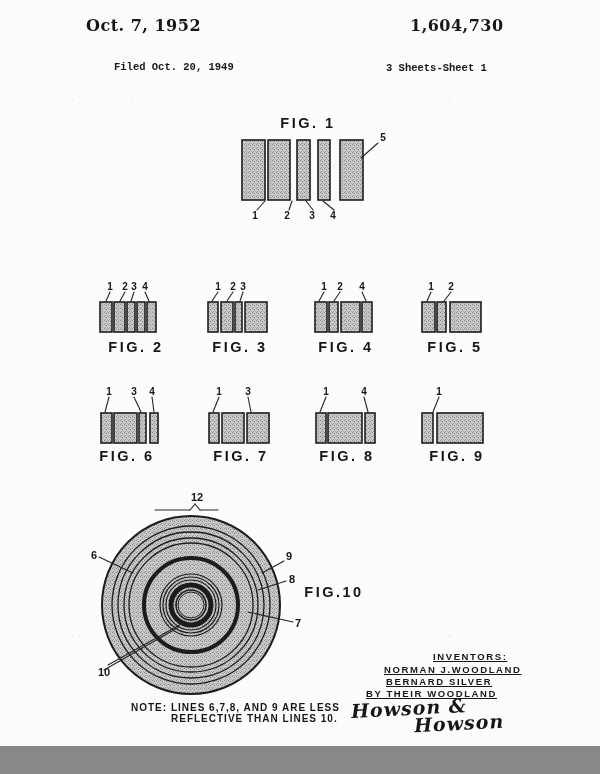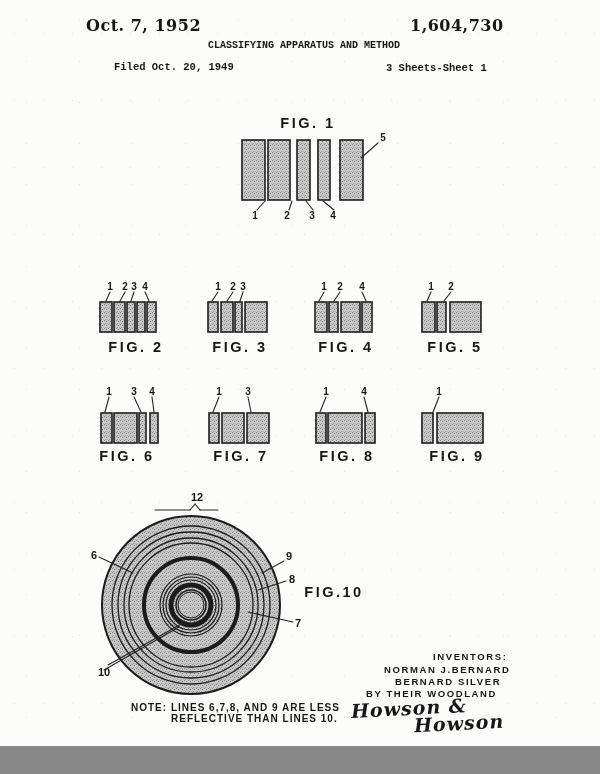--- a/index.html
+++ b/index.html
@@ -22,31 +22,30 @@
   .hdr-filed{left:86px;top:61px;font:400 10.5px "Liberation Mono",monospace;font-weight:700;padding-left:28px;}
   .hdr-sheet{left:386px;top:62px;font:400 10.5px "Liberation Mono",monospace;font-weight:700;}
   svg#drawing{position:absolute;left:0;top:0;}
   .bar{fill:url(#stip);stroke:#1d1d1d;stroke-width:1.6px;}
   .num{font:700 10px "Liberation Sans",sans-serif;fill:#161616;text-anchor:middle;}
   .num12{font:700 11px "Liberation Sans",sans-serif;fill:#161616;text-anchor:middle;}
   .caption{font:700 14.5px "Liberation Sans",sans-serif;fill:#161616;text-anchor:middle;letter-spacing:2.5px;}
   .leader{stroke:#242424;stroke-width:1.1px;fill:none;stroke-linecap:round;}
   .ring{fill:none;stroke:#1c1c1c;}
   .note{font:700 10px "Liberation Sans",sans-serif;letter-spacing:1px;padding-left:46px;}
-  .inv{font:700 9.5px "Liberation Sans",sans-serif;letter-spacing:1.6px;}
+  .inv{font:700 9.5px "Liberation Sans",sans-serif;letter-spacing:1.6px;text-decoration:underline;}
   .sig{font:700 italic 19px "DejaVu Serif",serif;letter-spacing:1px;transform:rotate(-3deg);}
 </style>
 </head>
 <body>
 
 <div class="page">
 
   <div class="abs hdr-date">Oct. 7, 1952</div>
   <div class="abs hdr-num">1,604,730</div>
-  <div class="abs hdr-title">CLASSIFYING APPARATUS AND METHOD</div>
   <div class="abs hdr-filed">Filed Oct. 20, 1949</div>
   <div class="abs hdr-sheet">3 Sheets-Sheet 1</div>
 
   <svg id="drawing" width="600" height="774" viewBox="0 0 600 774">
     <defs>
       <pattern id="stip" width="4" height="4" patternUnits="userSpaceOnUse">
         <rect width="4" height="4" fill="#c9c9c9"></rect>
         <rect x="0" y="0" width="1" height="1" fill="#878787"></rect>
         <rect x="2" y="1" width="1" height="1" fill="#767676"></rect>
         <rect x="1" y="3" width="1" height="1" fill="#989898"></rect>
@@ -194,19 +193,19 @@
         <line x1="108" y1="665" x2="183" y2="623" class="leader"></line>
         <line x1="104" y1="670" x2="179" y2="627" class="leader"></line>
         <text x="334" y="597" class="caption" letter-spacing="3.5">FIG.10</text>
       </g>
     </svg>
 
   <div class="abs note" style="left:85px;top:702px;">NOTE: LINES 6,7,8, AND 9 ARE LESS</div>
   <div class="abs note" style="left:125px;top:713px;text-align:center;">REFLECTIVE THAN LINES 10.</div>
 
   <div class="abs inv" style="left:433px;top:651px;">INVENTORS:</div>
-  <div class="abs inv" style="left:384px;top:664px;">NORMAN J.BERNARD</div>
-  <div class="abs inv" style="left:395px;top:676px;">BERNARD SILVER</div>
+  <div class="abs inv" style="left:384px;top:664px;">NORMAN J.WOODLAND</div>
+  <div class="abs inv" style="left:386px;top:676px;">BERNARD SILVER</div>
   <div class="abs inv" style="left:366px;top:688px;">BY THEIR WOODLAND</div>
   <div class="abs sig" style="left:351px;top:697px;">Howson &amp;</div>
   <div class="abs sig" style="left:414px;top:712px;">Howson</div>
 
 </div>
 
 </body></html>

